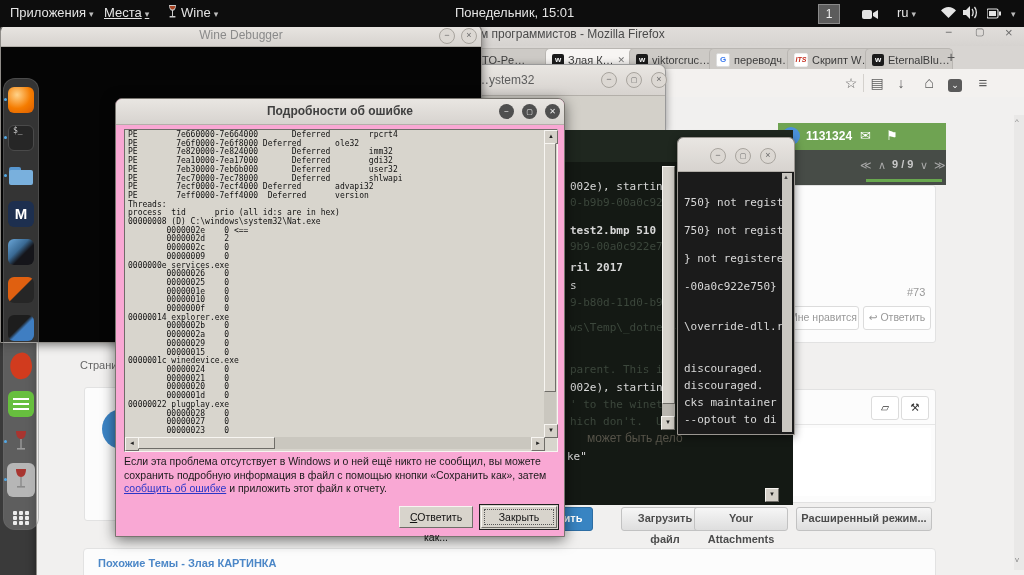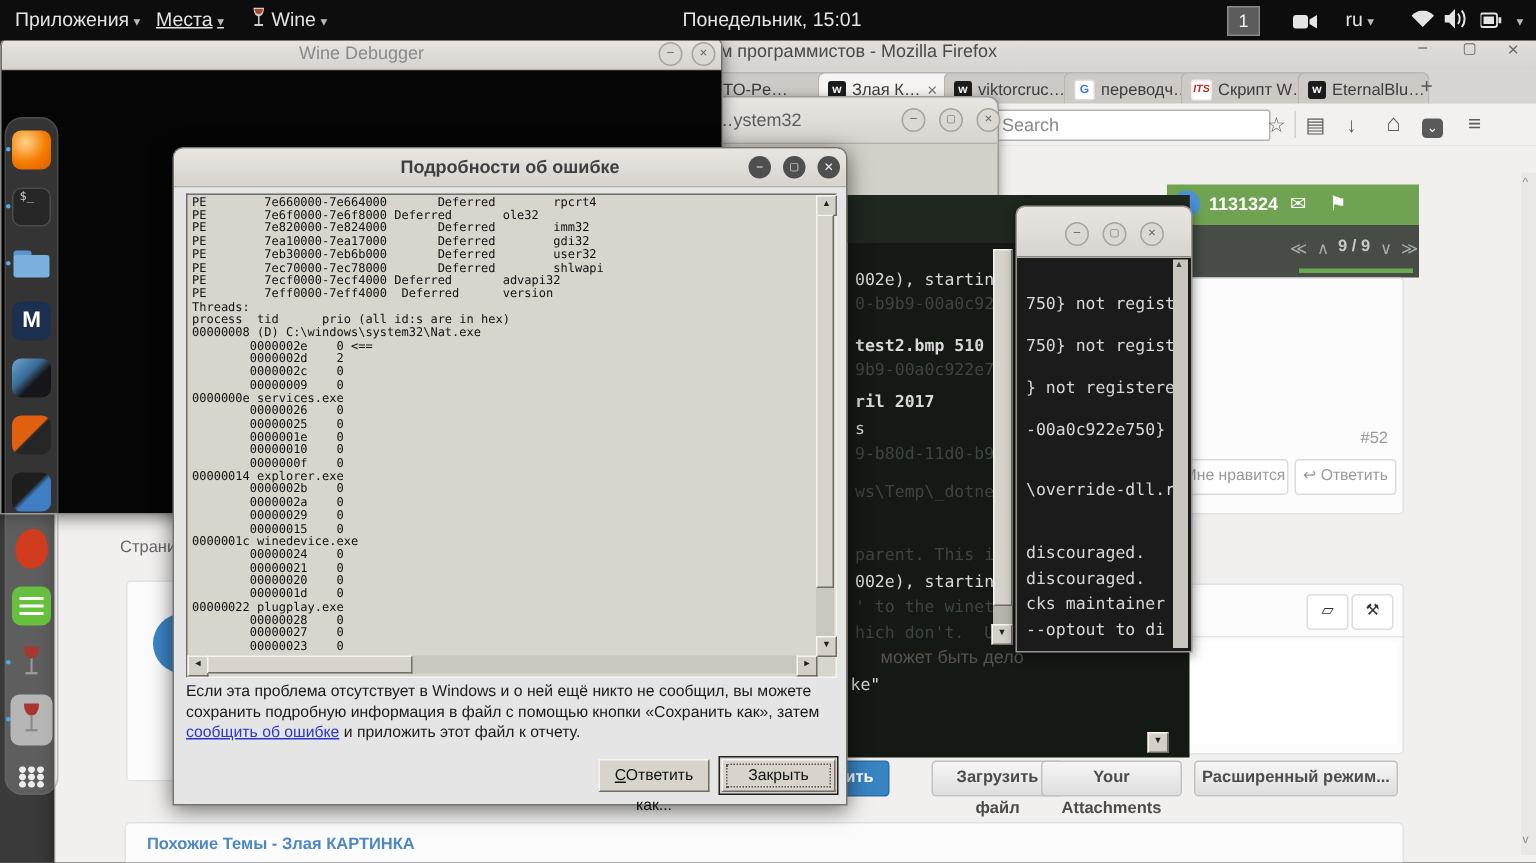--- a/index.html
+++ b/index.html
@@ -97,21 +97,20 @@
         <span>Скрипт W…</span>
       </div>
       <div class="fftab" style="left:828px;width:74px;">
         <span class="fav w">w</span>
         <span>EternalBlu…</span>
       </div>
       <span class="abs" style="left:910px;top:3px;font-size:14px;color:#555;">+</span>
     </div>
 
     <div id="ff-nav">
-      <div id="search-box">Search</div>
       <span class="nav-ico" style="left:804px;">☆</span>
       <span class="abs" style="left:826px;top:5px;width:1px;height:18px;background:#d4d1cd;"></span>
       <span class="nav-ico" style="left:830px;">▤</span>
       <span class="nav-ico" style="left:854px;font-weight:bold;">↓</span>
       <span class="nav-ico" style="left:882px;font-size:16px;">⌂</span>
       <span class="nav-ico" style="left:908px;"><span style="display:inline-block;width:14px;height:13px;background:#5a5a5a;border-radius:3px;color:#fff;font-size:9px;line-height:12px;">⌄</span></span>
       <span class="nav-ico" style="left:936px;font-size:15px;">≡</span>
     </div>
 
     <div id="ff-content">
@@ -130,21 +129,21 @@
       </div>
       <div class="abs" style="left:741px;top:53px;width:168px;height:35px;background:#474c47;">
         <span class="abs" style="left:82px;top:9px;color:#a9a9a9;font-size:11px;">≪</span>
         <span class="abs" style="left:100px;top:9px;color:#a9a9a9;font-size:11px;">∧</span>
         <span class="abs" style="left:114px;top:8px;color:#c9c9c9;font-size:11px;font-weight:bold;">9 / 9</span>
         <span class="abs" style="left:142px;top:9px;color:#a9a9a9;font-size:11px;">∨</span>
         <span class="abs" style="left:156px;top:9px;color:#a9a9a9;font-size:11px;">≫</span>
         <span class="abs" style="left:88px;top:29px;width:76px;height:3px;background:#69a84f;"></span>
       </div>
       <div class="card" style="left:741px;top:88px;width:156px;height:156px;">
-        <span class="abs" style="left:128px;top:100px;font-size:11px;color:#999;">#52</span>
+        <span class="abs" style="left:128px;top:100px;font-size:11px;color:#999;">#73</span>
         <div class="pbtn" style="left:8px;top:120px;width:70px;height:22px;">Мне нравится</div>
         <div class="pbtn" style="left:84px;top:120px;width:66px;height:22px;">
           <span>↩</span>
           <span>Ответить</span>
         </div>
       </div>
       <div class="card" style="left:741px;top:292px;width:156px;height:112px;">
         <div class="pbtn" style="left:92px;top:6px;width:26px;height:22px;color:#333;"><span>▱</span></div>
         <div class="pbtn" style="left:122px;top:6px;width:26px;height:22px;color:#333;"><span>⚒</span></div>
         <div class="abs" style="left:0;top:34px;width:156px;height:1px;background:#e6e6e6;"></div>
@@ -221,21 +220,21 @@
     <span class="tl" style="left:6px;top:182px;">\override-dll.r</span>
     <span class="tl" style="left:6px;top:224px;">discouraged.</span>
     <span class="tl" style="left:6px;top:241px;">discouraged.</span>
     <span class="tl" style="left:6px;top:258px;">cks maintainer</span>
     <span class="tl" style="left:6px;top:275px;">--optout to di</span>
     <div class="abs" style="left:104px;top:35px;width:10px;height:259px;background:#c9c6c0;">
       <span class="abs" style="left:1px;top:1px;font-size:6px;color:#444;">▲</span>
     </div>
   </div>
 
-  <div class="abs" style="left:115px;top:98px;width:448px;height:437px;background:#e5e5e5;border:1px solid #78756f;border-radius:7px 7px 0 0;box-shadow:0 3px 14px rgba(0,0,0,.55);">
+  <div class="abs" style="left:115px;top:98px;width:448px;height:437px;background:#f9a8d4;border:1px solid #78756f;border-radius:7px 7px 0 0;box-shadow:0 3px 14px rgba(0,0,0,.55);">
     <div class="win-titlebar" style="height:25px;border-radius:6px 6px 0 0;">
       <div style="text-align:center;font-size:12px;font-weight:bold;line-height:25px;color:#3f3f3f;">Подробности об ошибке</div>
       <span class="dlg-circle" style="left:383px;top:5px;">−</span>
       <span class="dlg-circle" style="left:406px;top:5px;font-size:7px;">▢</span>
       <span class="dlg-circle" style="left:429px;top:5px;">✕</span>
     </div>
 
     <div class="abs w95in" style="left:8px;top:30px;width:432px;height:321px;background:#d8d5cd;">
       <pre class="mono" style="position:absolute;left:3px;top:1px;margin:0;font-size:8px;line-height:8.7px;color:#111;">PE        7e660000-7e664000       Deferred        rpcrt4
 PE        7e6f0000-7e6f8000 Deferred       ole32

